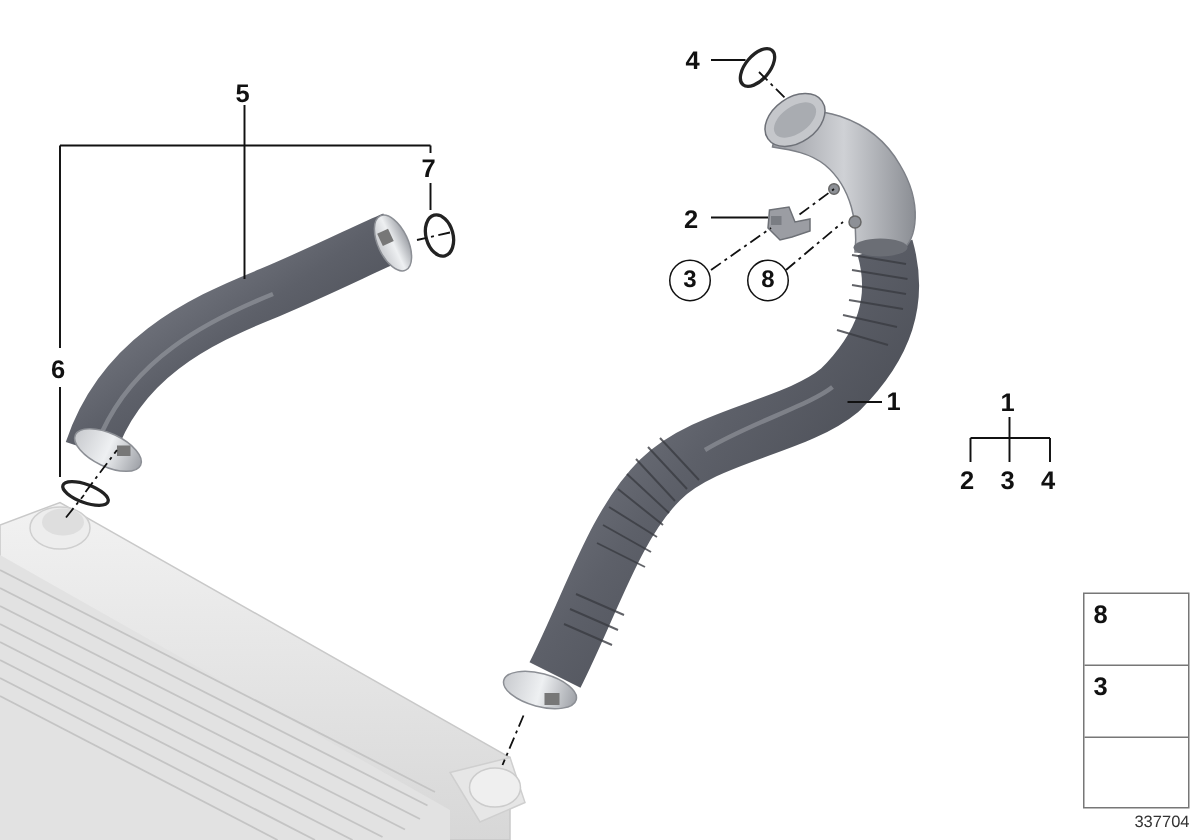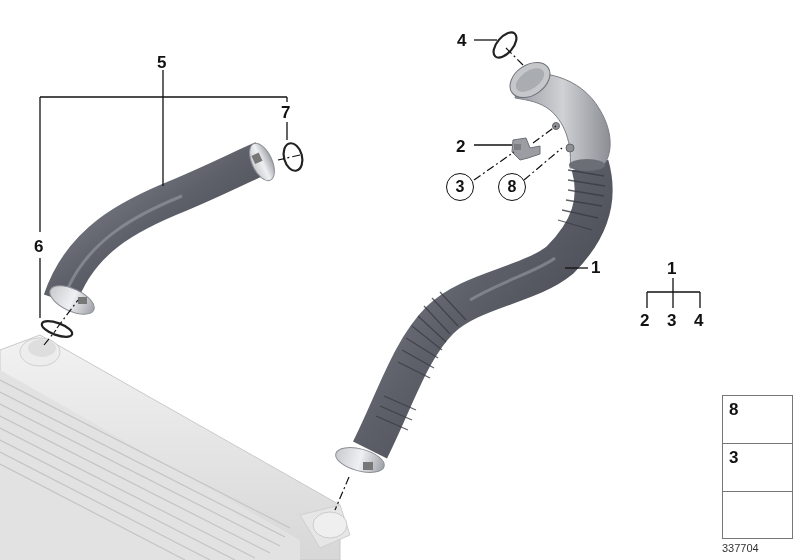--- a/index.html
+++ b/index.html
@@ -3,21 +3,21 @@
 <meta charset="utf-8">
 <style>
   html, body { margin:0; padding:0; background:#ffffff; }
   #stage { position:relative; width:800px; height:560px; overflow:hidden; background:#fff; font-family:"Liberation Sans", sans-serif; }
   svg { position:absolute; left:0; top:0; }
   .lbl { position:absolute; font-family:"Liberation Sans", sans-serif; font-weight:bold; font-size:17px; color:#111; line-height:1; }
   .circ { position:absolute; width:28px; height:28px; border:1.6px solid #111; border-radius:50%; box-sizing:border-box; display:flex; align-items:center; justify-content:center; font-weight:bold; font-size:16px; color:#111; font-family:"Liberation Sans", sans-serif; background:#fff; }
   .boxcol { position:absolute; left:722px; top:395px; width:71px; height:144px; border:1px solid #777; box-sizing:border-box; background:#fff; }
   .cell { position:absolute; left:0; width:69px; border-bottom:1px solid #777; box-sizing:border-box; }
   .cellnum { position:absolute; left:6px; top:4px; font-weight:bold; font-size:17px; color:#111; }
-  .refnum { position:absolute; left:722px; top:542px; width:71px; text-align:left; font-size:11px; color:#333; font-family:"Liberation Sans", sans-serif; }
+  .refnum { position:absolute; left:722px; top:542px; width:71px; text-align:right; font-size:11px; color:#333; font-family:"Liberation Sans", sans-serif; }
 </style>
 </head>
 <body>
 
 <div id="stage">
 
   <svg width="800" height="560" viewBox="0 0 800 560">
     <defs>
       <linearGradient id="hoseG" x1="0" y1="0" x2="1" y2="1">
         <stop offset="0" stop-color="#8a8d96"></stop>

